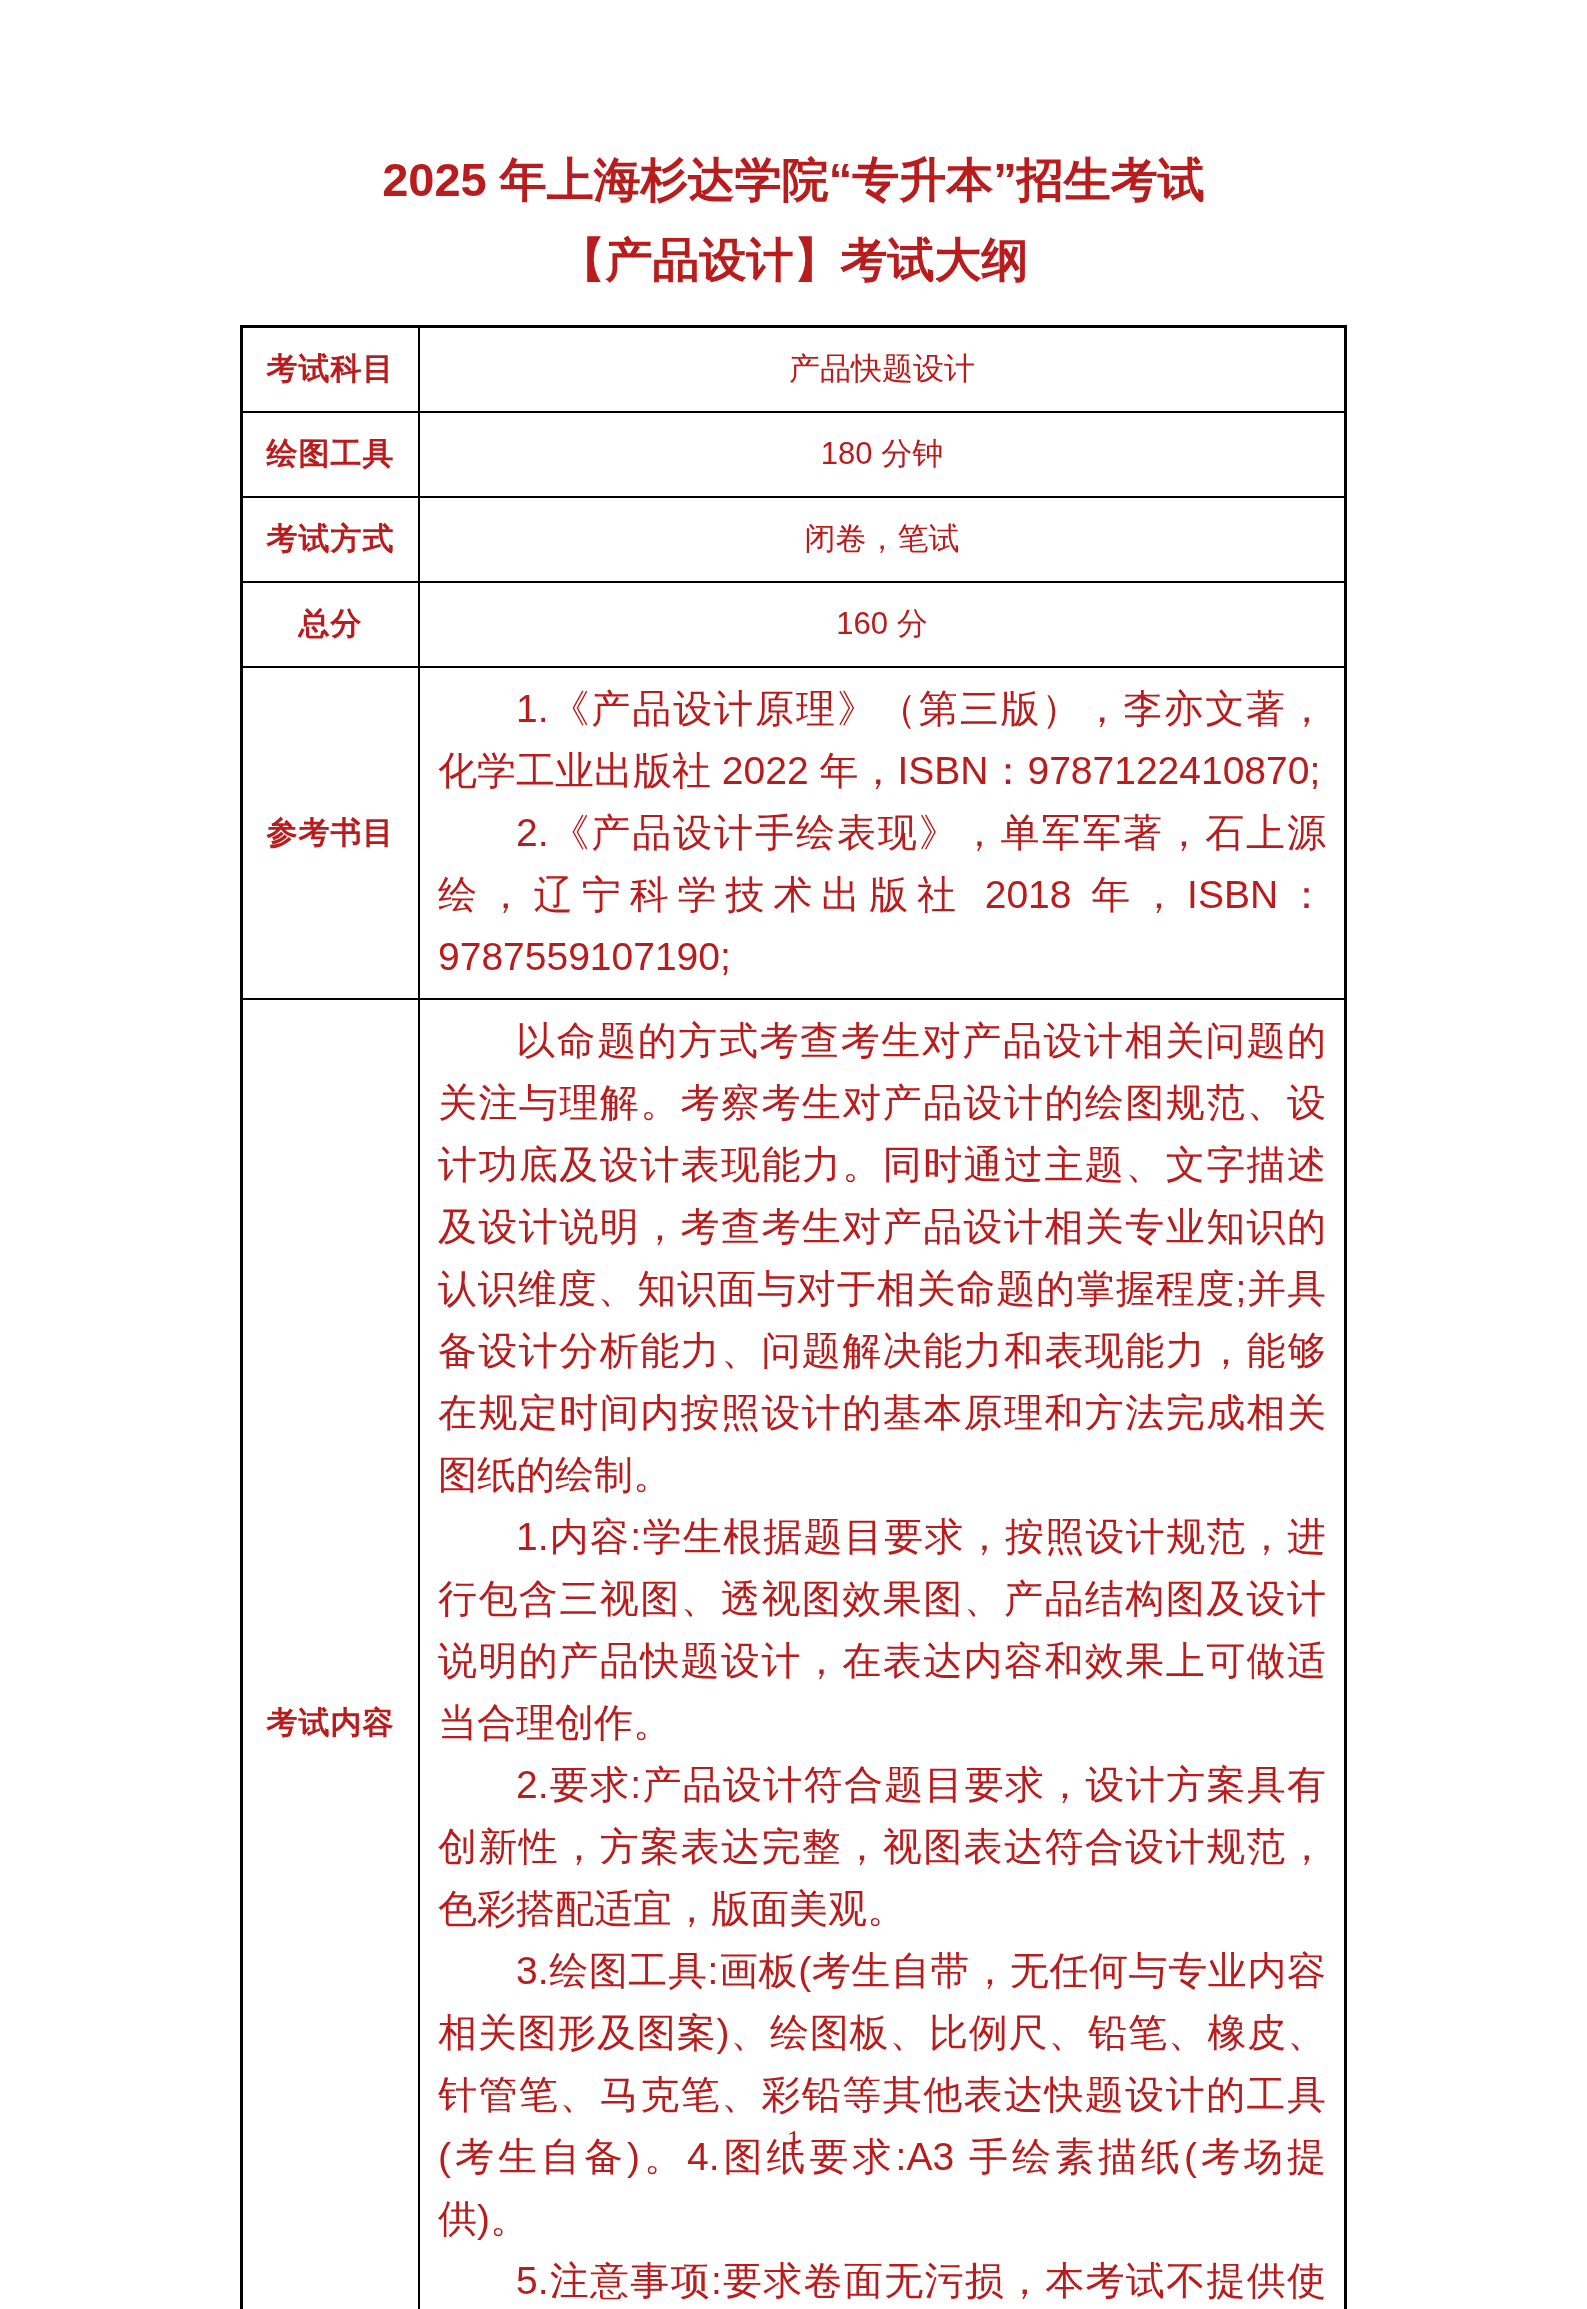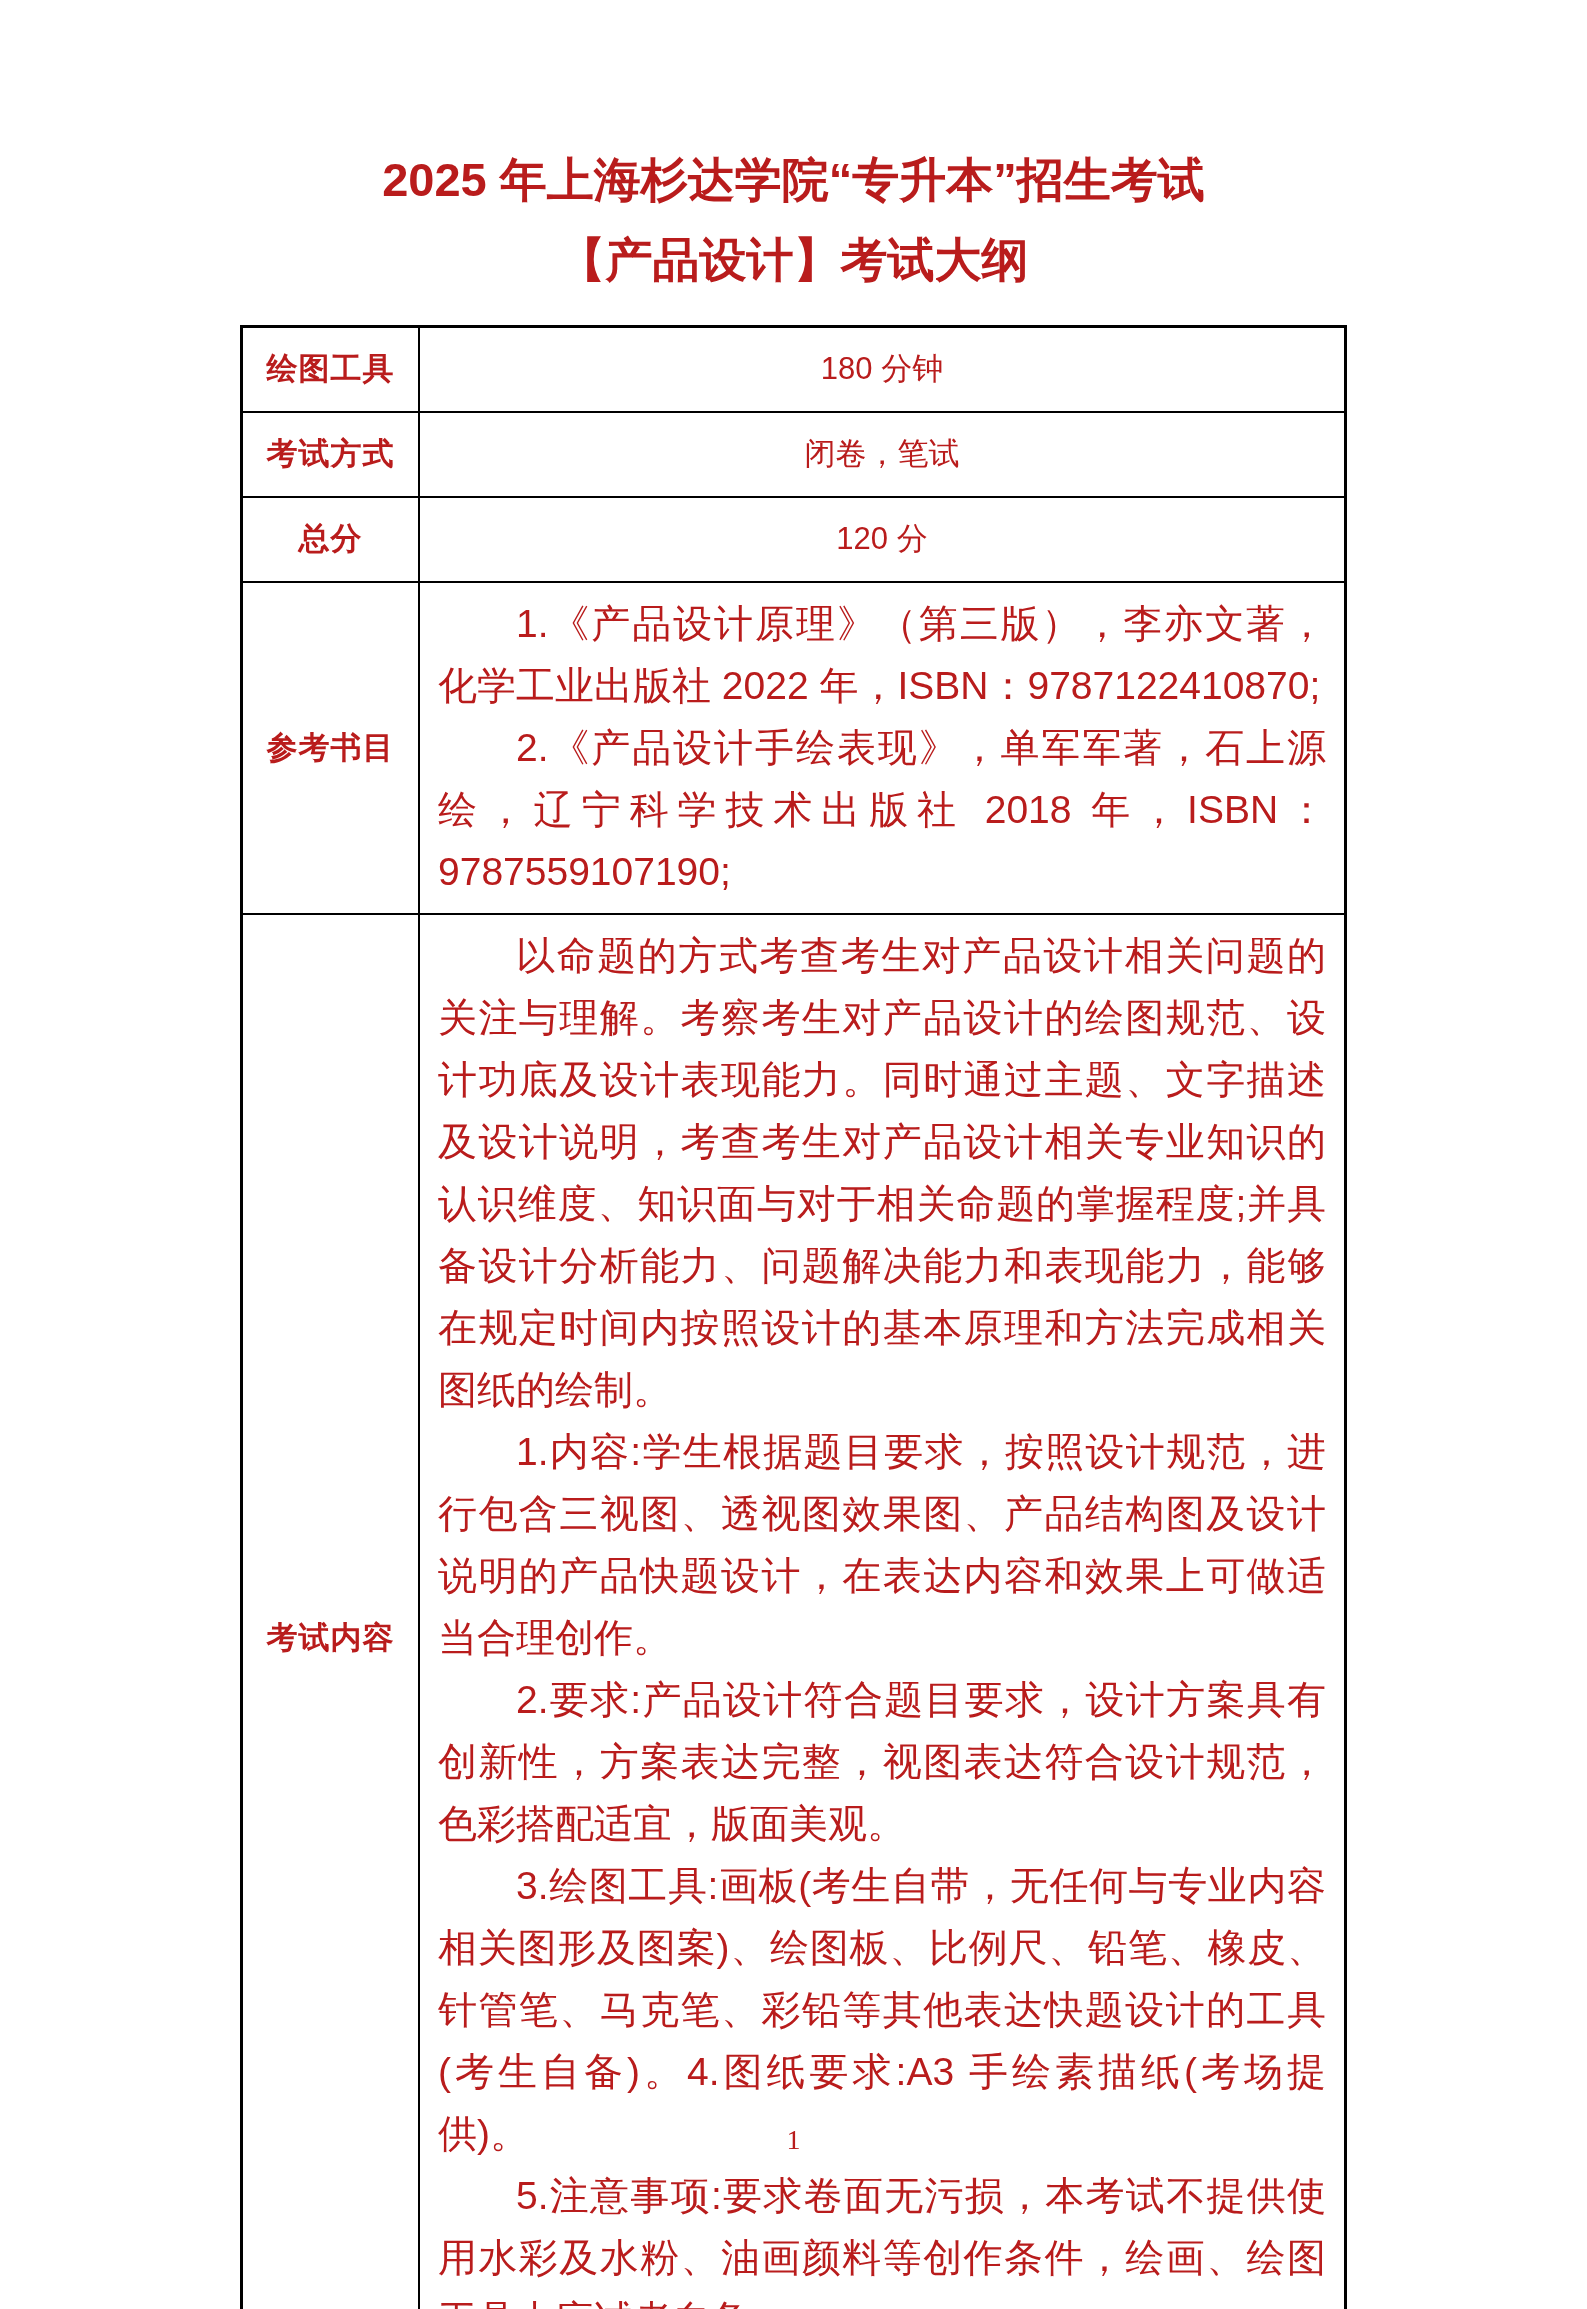--- a/index.html
+++ b/index.html
@@ -77,30 +77,34 @@
 <body>
 
 <div class="page">
 
   <div class="doc-title line1">2025 年上海杉达学院“专升本”招生考试</div>
   <div class="doc-title line2">【产品设计】考试大纲</div>
 
   <table class="exam-table">
     <tbody>
       <tr class="row-small">
+        <td class="label-cell">考试科目</td>
+        <td class="value-cell">产品快题设计</td>
+      </tr>
+      <tr class="row-small">
         <td class="label-cell">绘图工具</td>
         <td class="value-cell">180 分钟</td>
       </tr>
       <tr class="row-small">
         <td class="label-cell">考试方式</td>
         <td class="value-cell">闭卷，笔试</td>
       </tr>
       <tr class="row-small">
         <td class="label-cell">总分</td>
-        <td class="value-cell">120 分</td>
+        <td class="value-cell">160 分</td>
       </tr>
       <tr class="row-ref">
         <td class="label-cell">参考书目</td>
         <td class="text-cell">
           <p>1.《产品设计原理》（第三版），李亦文著，化学工业出版社 2022 年，ISBN：9787122410870;</p>
           <p>2.《产品设计手绘表现》，单军军著，石上源绘，辽宁科学技术出版社 2018 年，ISBN：9787559107190;</p>
         </td>
       </tr>
       <tr class="row-content">
         <td class="label-cell">考试内容</td>

